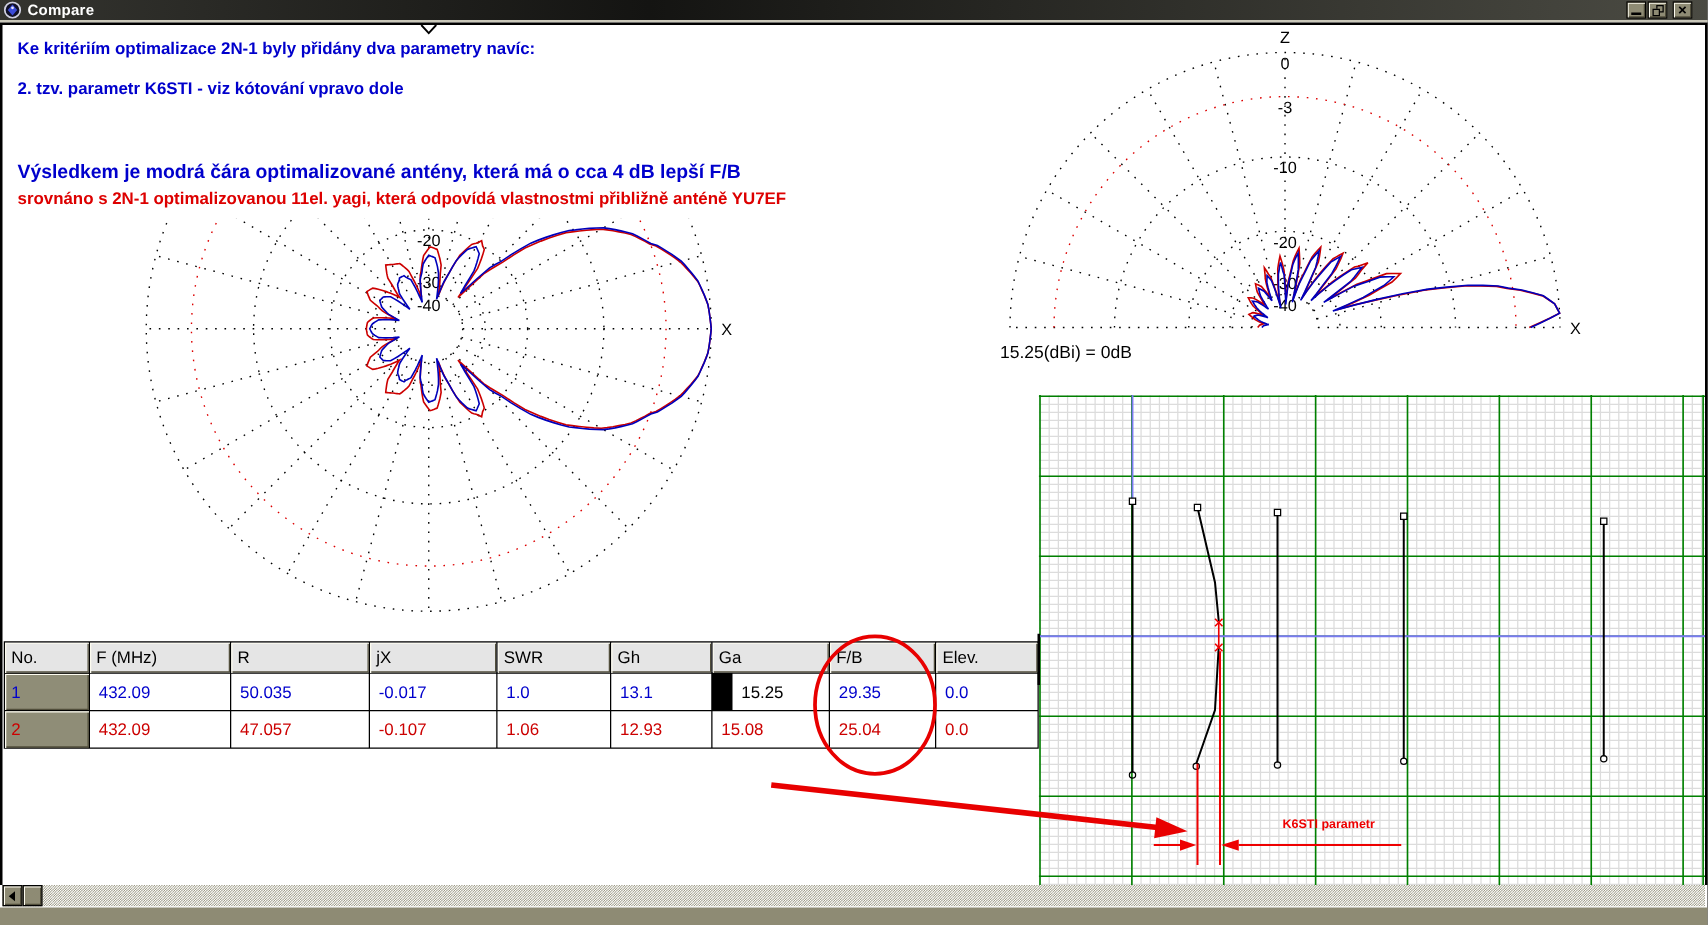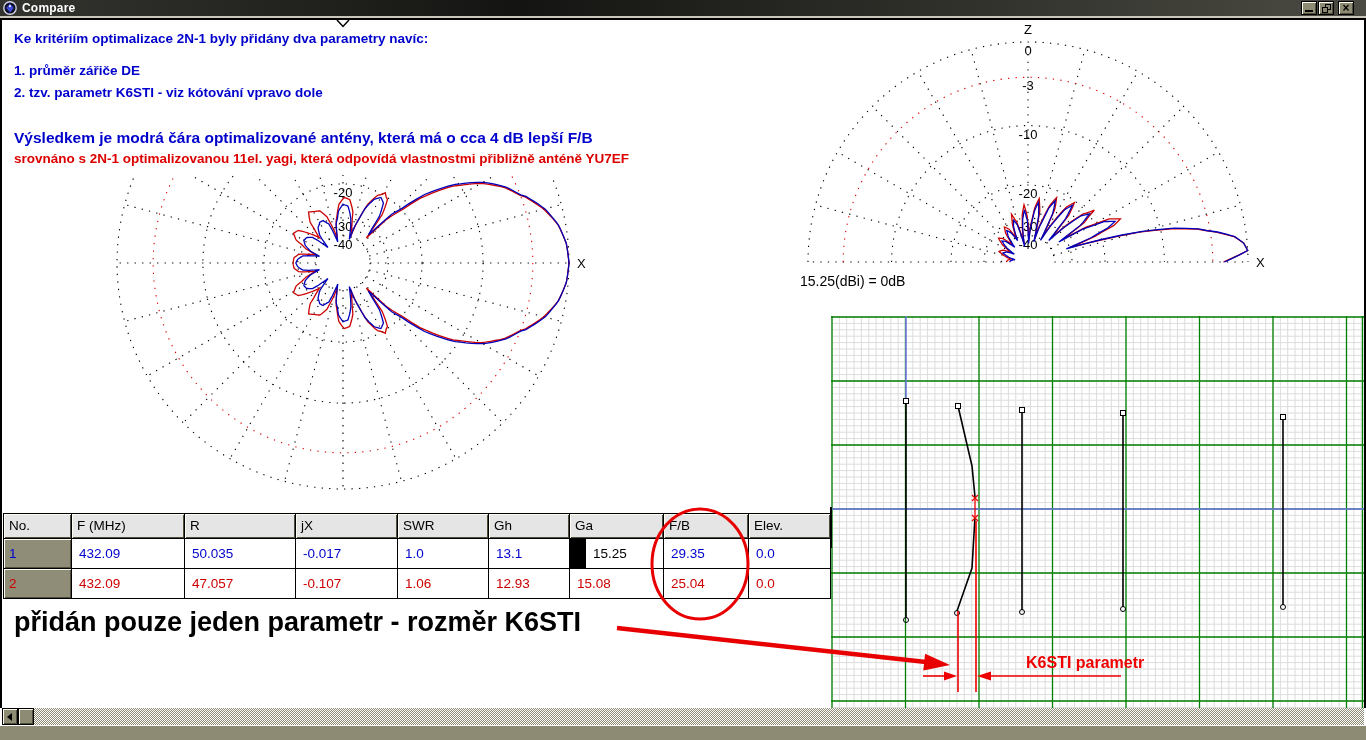--- a/index.html
+++ b/index.html
@@ -36,21 +36,21 @@
 
   
   .t-blue{color:#0000cc;font-weight:bold;font-size:13.5px}
   .t-red{color:#dd0000;font-weight:bold;font-size:13.5px}
   #t-intro{left:14px;top:31px}
   #opt-list{left:14px;top:60px;line-height:22px}
   #t-result-blue{left:14px;top:129px;font-size:15.5px}
   #t-result-red{left:14px;top:151px}
   #t-example{left:14px;top:604px;color:#000;font-weight:bold;font-size:27px;line-height:36px}
   #t-gainref{left:800px;top:273px;color:#000;font-size:14px}
-  #t-k6sti{left:1026px;top:654px;color:#ee0000;font-weight:bold;font-size:16px}
+  #t-k6sti{left:1026px;top:654px;color:#ee0000;font-weight:bold;font-size:10px}
 
   
   svg{position:absolute}
   #az-plot{left:105px;top:25px}
   #el-plot{left:795px;top:8px}
   #layout-plot{left:831px;top:316px}
   #overlay{left:0;top:0;pointer-events:none}
   .dot{stroke:#000;stroke-width:1.1;stroke-dasharray:1.3 6.2;fill:none}
   .dotred{stroke:#dd0000;stroke-width:1.1;stroke-dasharray:1.3 6.2;fill:none}
   .plbl{font-family:"Liberation Sans",sans-serif;font-size:13px;fill:#000}
@@ -347,27 +347,25 @@
     <line x1="127" y1="295" x2="127" y2="376" stroke="#ee0000" stroke-width="1.6"></line>
     <line x1="145" y1="205" x2="145" y2="376" stroke="#ee0000" stroke-width="1.6"></line>
     <line x1="92" y1="360" x2="113" y2="360" stroke="#ee0000" stroke-width="1.6"></line>
     <polygon points="113,355.5 113,364.5 126,360" fill="#ee0000"></polygon>
     <polygon points="160,355.5 160,364.5 146,360" fill="#ee0000"></polygon>
     <line x1="160" y1="360" x2="290" y2="360" stroke="#ee0000" stroke-width="1.6"></line>
   </svg>
 
 <div class="abs t-blue" id="t-intro">Ke kritériím optimalizace 2N-1 byly přidány dva parametry navíc:</div>
 <div class="abs t-blue" id="opt-list">
-    <div>1. průměr zářiče DE</div>
     <div>2. tzv. parametr K6STI - viz kótování vpravo dole</div>
   </div>
 <div class="abs t-blue" id="t-result-blue">Výsledkem je modrá čára optimalizované antény, která má o cca 4 dB lepší F/B</div>
 <div class="abs t-red" id="t-result-red">srovnáno s 2N-1 optimalizovanou 11el. yagi, která odpovídá vlastnostmi přibližně anténě YU7EF</div>
 <div class="abs" id="t-example">
-  <div>přidán pouze jeden parametr - rozměr K6STI</div>
 </div>
 <div class="abs" id="t-gainref">15.25(dBi) = 0dB</div>
 <div class="abs" id="t-k6sti">K6STI parametr</div>
 
 <div class="abs" id="cmp-table" style="grid-template-columns: 67px 112px 110px 101px 90px 80px 93px 84px 81px; grid-template-rows: 24px 29px 29px;">
     <div class="hcell">No.</div>
     <div class="hcell">F (MHz)</div>
     <div class="hcell">R</div>
     <div class="hcell">jX</div>
     <div class="hcell">SWR</div>

